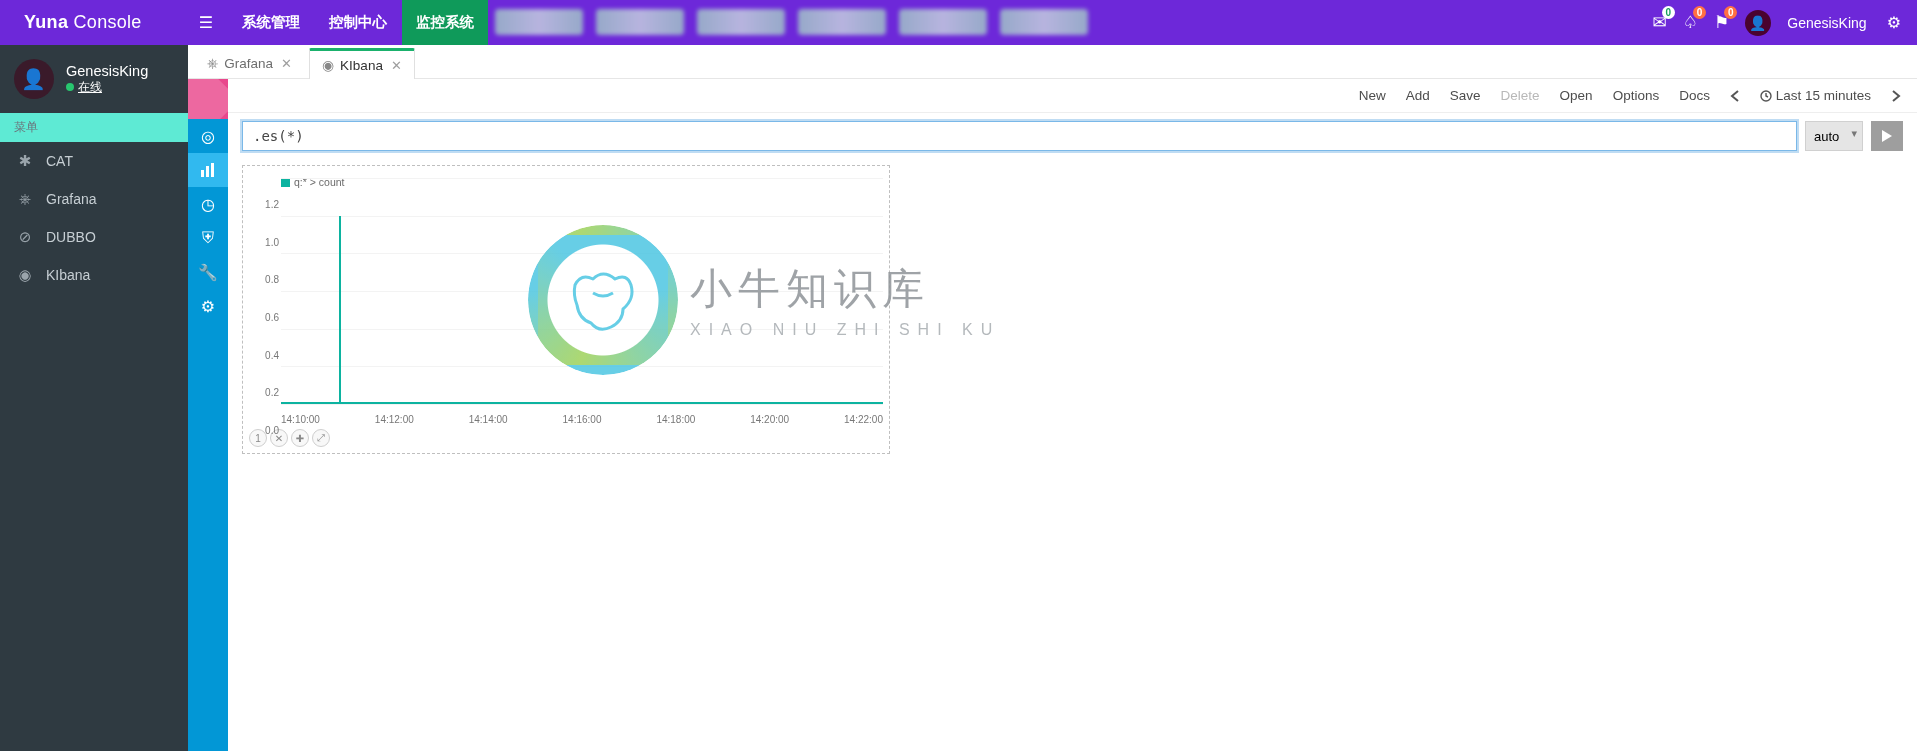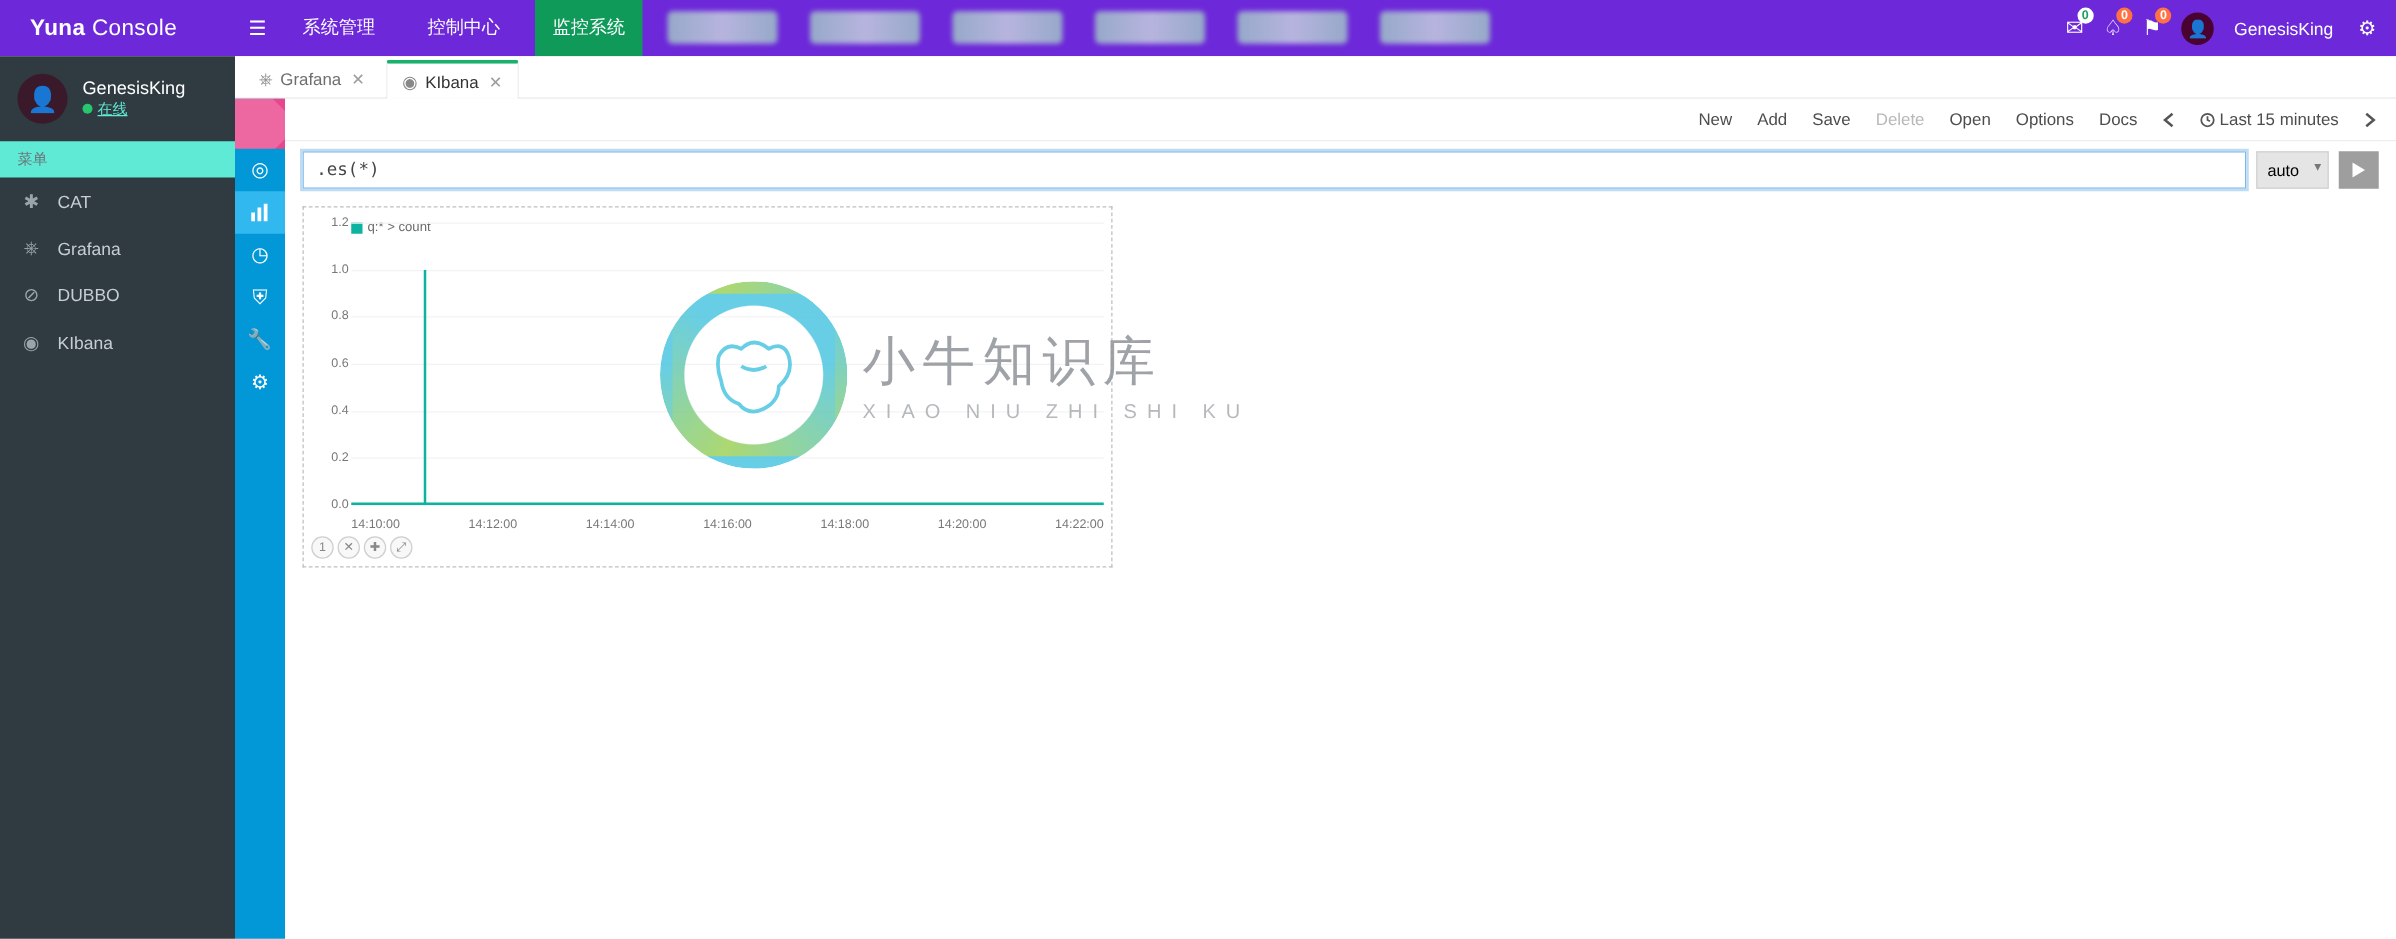--- a/index.html
+++ b/index.html
@@ -3,42 +3,42 @@
 <meta charset="utf-8">
 <style>
 * { margin:0; padding:0; box-sizing:border-box; font-family:"Helvetica Neue",Arial,"Microsoft YaHei",sans-serif; }
 body { width:1917px; height:751px; overflow:hidden; background:#fff; }
 
 
 .topbar { height:45px; background:#6d28d9; display:flex; align-items:center; color:#fff; }
 .brand { width:188px; padding-left:24px; font-size:18px; font-weight:600; letter-spacing:.3px; }
 .brand .light { font-weight:300; }
 .hamburger { width:36px; text-align:center; font-size:16px; cursor:pointer; }
-.topnav { display:flex; gap:14px; margin-left:4px; }
+.topnav { display:flex; gap:1px; margin-left:4px;font-weight:bold; }
 .topnav .item { padding:0 14px; line-height:45px; font-size:14.5px; cursor:pointer; }
 .topnav .item.active { background:#0f9a5a; }
 .topnav .blurred { width:88px; height:26px; margin:9px 6px; border-radius:4px;
   background:linear-gradient(90deg,#a8e0c2,#d7f0e2,#a8e0c2); filter:blur(2px); opacity:.7; }
 .top-right { margin-left:auto; display:flex; align-items:center; gap:16px; padding-right:12px; }
 .icon-badge { position:relative; cursor:pointer; font-size:17px; color:#fff; }
 .badge { position:absolute; top:-6px; right:-8px; background:#fff; color:#1aa05e; border-radius:8px;
   font-size:10px; line-height:13px; min-width:13px; text-align:center; font-weight:700; }
 .badge.red { background:#ff7043; color:#fff; }
 .avatar-sm { width:26px; height:26px; border-radius:50%; background:#4a0330;
   display:flex; align-items:center; justify-content:center; font-size:14px; }
 .username-top { font-size:14px; }
 .cog { font-size:16px; cursor:pointer; padding:0 4px; }
 
 
 .left { position:absolute; top:45px; left:0; width:188px; bottom:0; background:#2f3a41; color:#c6ced3; }
 .profile { display:flex; align-items:center; gap:12px; padding:14px 14px; }
 .avatar-lg { width:40px; height:40px; border-radius:50%; background:#3a1a2a;
   display:flex; align-items:center; justify-content:center; font-size:20px; color:#fff; }
 .profile .name { color:#fff; font-size:14.5px; font-weight:500; }
-.profile .status { font-size:12px; color:#5eead4;text-decoration:underline; }
+.profile .status { font-size:12px; color:#ffffff;text-decoration:underline; }
 .profile .dot { display:inline-block; width:8px; height:8px; border-radius:50%; background:#28c76f; margin-right:4px; vertical-align:middle; }
 .menuhead { padding:6px 14px; font-size:12px; color:#6b757c; background:#5eead4; }
 .nav { list-style:none; }
 .nav li { display:flex; align-items:center; gap:12px; padding:10px 16px; font-size:14px; cursor:pointer; }
 .nav .ic { width:18px; text-align:center; font-size:15px; color:#9aa4ab; }
 
 
 .main { position:absolute; top:45px; left:188px; right:0; bottom:0; background:#fff; }
 .tabs { height:34px; border-bottom:1px solid #e6e6e6; display:flex; align-items:flex-end; padding-left:6px; gap:4px; }
 .tab { display:flex; align-items:center; gap:6px; padding:6px 12px; font-size:13.5px; color:#6e6e6e;
@@ -79,21 +79,21 @@
   cursor:pointer; }
 .go svg { fill:#fff; }
 
 
 .chartwrap { margin:6px 14px; width:648px; }
 .chart { border:1px dashed #bfbfbf; padding:6px 6px 2px 6px; position:relative; }
 .legend { position:absolute; left:38px; top:10px; font-size:10.5px; color:#6b6b6b; display:flex; align-items:center; gap:4px; }
 .legend .sw { width:9px; height:9px; background:#0cb3a0; }
 .plot { position:relative; height:232px; margin-left:32px; margin-top:6px; }
 .plot .yaxis { position:absolute; left:-30px; top:0; bottom:6px; width:28px; }
-.plot .ytick { position:absolute; right:0; font-size:10px; color:#777; transform:translateY(-50%); }
+.plot .ytick { position:absolute; right:0; font-size:10px; color:#777; transform:translateY(-50%);margin-top:26px; }
 .plot .grid-h { position:absolute; left:0; right:0; border-top:1px solid #f3f3f3; }
 .plot .baseline { position:absolute; left:0; right:0; bottom:6px; border-top:2px solid #0cb3a0; }
 .plot .spike { position:absolute; bottom:6px; width:2px; background:#0cb3a0; }
 .xrow { display:flex; justify-content:space-between; margin:4px 0 2px 32px; font-size:10px; color:#777; }
 .ctrlrow { display:flex; gap:3px; margin:4px 0 4px 0; }
 .cbtn { width:18px; height:18px; border:1px solid #cfcfcf; border-radius:9px; background:#f8f8f8;
   font-size:10px; color:#888; display:flex; align-items:center; justify-content:center; cursor:pointer; }
 
 
 .watermark { position:absolute; left:340px; top:180px; pointer-events:none; opacity:.85; display:flex; align-items:center; gap:12px; }

